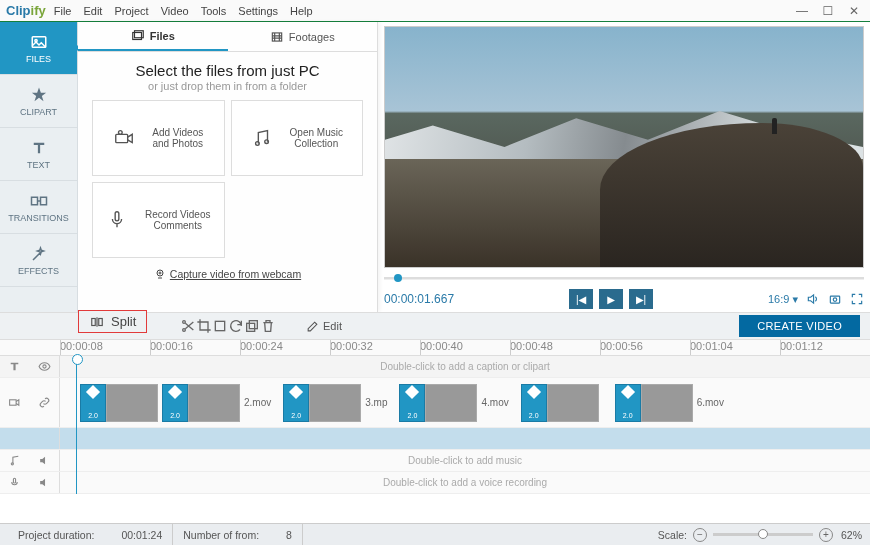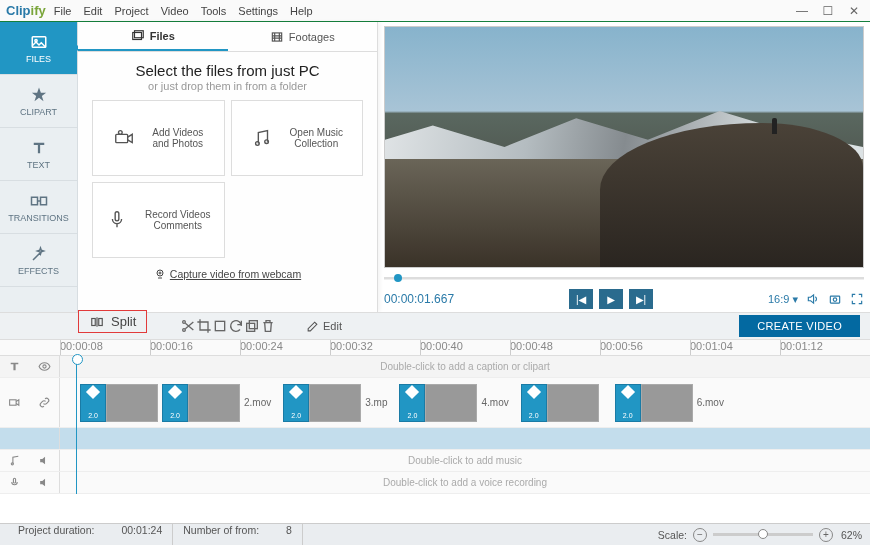--- a/index.html
+++ b/index.html
@@ -64,21 +64,21 @@
 .trkhead svg { width:13px; height:13px;}
 .trkbody { flex:1; position:relative; height:100%; display:flex; align-items:center;}
 .placeholder-text { position:absolute; left:0; right:0; text-align:center; font-size:10px; color:#aaa;}
 .clip { height:38px; display:flex; align-items:center; margin-left:4px; }
 .clip .handle { width:26px; height:38px; background:#2196c4; border:1px solid #1a7ba5; display:flex; flex-direction:column; align-items:center; justify-content:space-between; padding:2px 0; font-size:7px; color:#fff;}
 .clip .handle .diamond { width:10px; height:10px; background:#fff; transform:rotate(45deg);}
 .clip .thumb { width:52px; height:38px; border:1px solid #aaa; background:#999;}
 .cliplabel { font-size:10px; color:#666; margin:0 8px 0 4px;}
 .th1{background:linear-gradient(#c89080,#8a6555);} .th2{background:linear-gradient(#1a2238,#3b4866);} .th3{background:linear-gradient(#f4d89a,#d6a25a);} .th4{background:linear-gradient(#a8c4d0,#6a8a98);} .th5{background:linear-gradient(#d0cfc8,#a29a8a);}
 .statusbar { position:absolute; left:0; right:0; bottom:0; height:22px; background:#eaedf0; border-top:1px solid #ccc; display:flex; align-items:center; padding:0 8px; font-size:10.5px; color:#555;}
-.statusbar .cell { padding:0 10px; border-right:1px solid #ccc; height:100%; display:flex; align-items:flex-start; gap:12px;}
+.statusbar .cell { padding:0 10px; border-right:1px solid #ccc; height:100%; display:flex; align-items:center; gap:12px;}
 .statusbar .sep { flex:1; }
 .statusbar .slider { width:100px; height:3px; background:#ccc; position:relative; margin:0 6px;}
 .statusbar .slider .k { position:absolute; left:45%; top:-4px; width:10px; height:10px; background:#fff; border:1px solid #888; border-radius:50%;}
 .circ { width:14px; height:14px; border:1px solid #888; border-radius:50%; display:inline-flex; align-items:center; justify-content:center; font-size:10px; cursor:pointer; color:#666;}
 </style>
 </head>
 <body>
 
 <div class="titlebar">
   <span class="logo"><span>Clip</span><em>ify</em></span>

